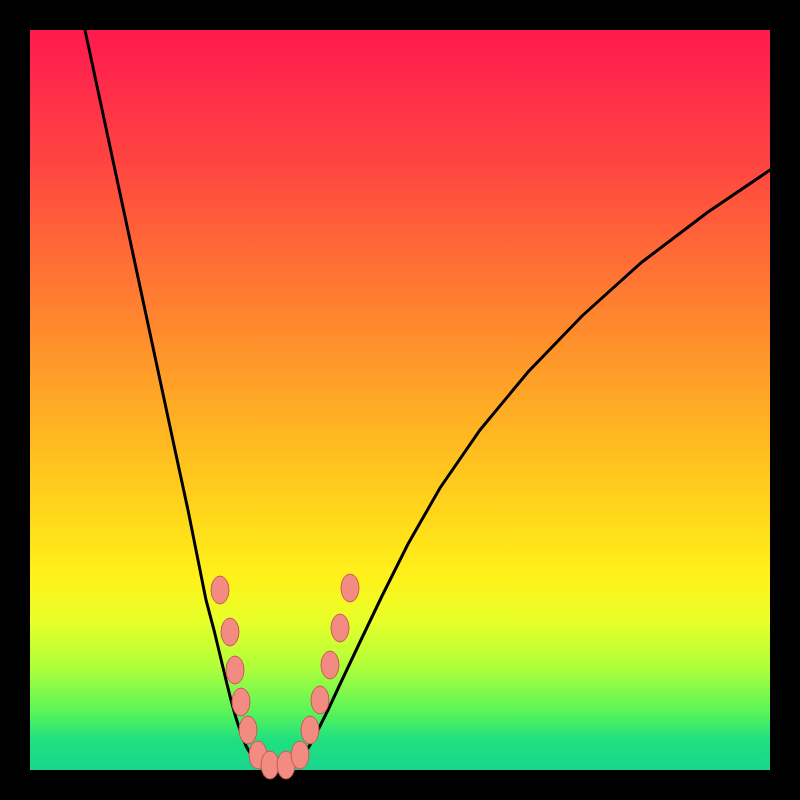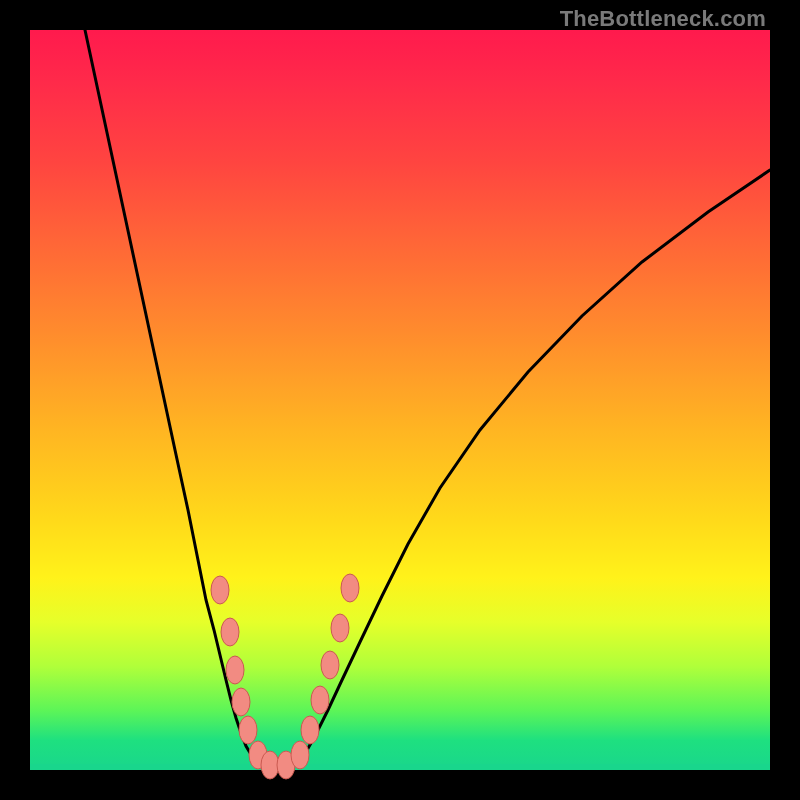--- a/index.html
+++ b/index.html
@@ -66,21 +66,20 @@
     top: 0;
     width: 740px;
     height: 740px;
     overflow: visible;
   }
 </style>
 </head>
 <body>
 
 <div class="frame">
-  <div class="watermark">TheBottleneck.com</div>
 
   <div class="plot-area">
     <div class="green-band"></div>
     <svg class="curve-layer" viewBox="0 0 740 740">
       <path id="curve-path" fill="none" stroke="#000000" stroke-width="3" stroke-linecap="round" d="M 55 0 L 70 70 L 85 140 L 100 210 L 115 280 L 130 350 L 145 420 L 158 480 L 168 530 L 176 570 L 184 600 L 190 625 L 196 650 L 201 670 L 206 688 L 211 703 L 216 716 L 222 726 L 229 734 L 229 734 L 236 737 L 244 738 L 252 738 L 260 737 L 268 734 L 268 734 L 276 722 L 286 704 L 298 680 L 312 650 L 330 612 L 352 566 L 378 514 L 410 458 L 450 400 L 498 342 L 552 286 L 612 232 L 678 182 L 740 140"></path>
       <g id="beads-group">
           <ellipse cx="190" cy="560" rx="9" ry="14" fill="#f28b82" stroke="#c95a50" stroke-width="1"></ellipse>
           <ellipse cx="200" cy="602" rx="9" ry="14" fill="#f28b82" stroke="#c95a50" stroke-width="1"></ellipse>
           <ellipse cx="205" cy="640" rx="9" ry="14" fill="#f28b82" stroke="#c95a50" stroke-width="1"></ellipse>
           <ellipse cx="211" cy="672" rx="9" ry="14" fill="#f28b82" stroke="#c95a50" stroke-width="1"></ellipse>

